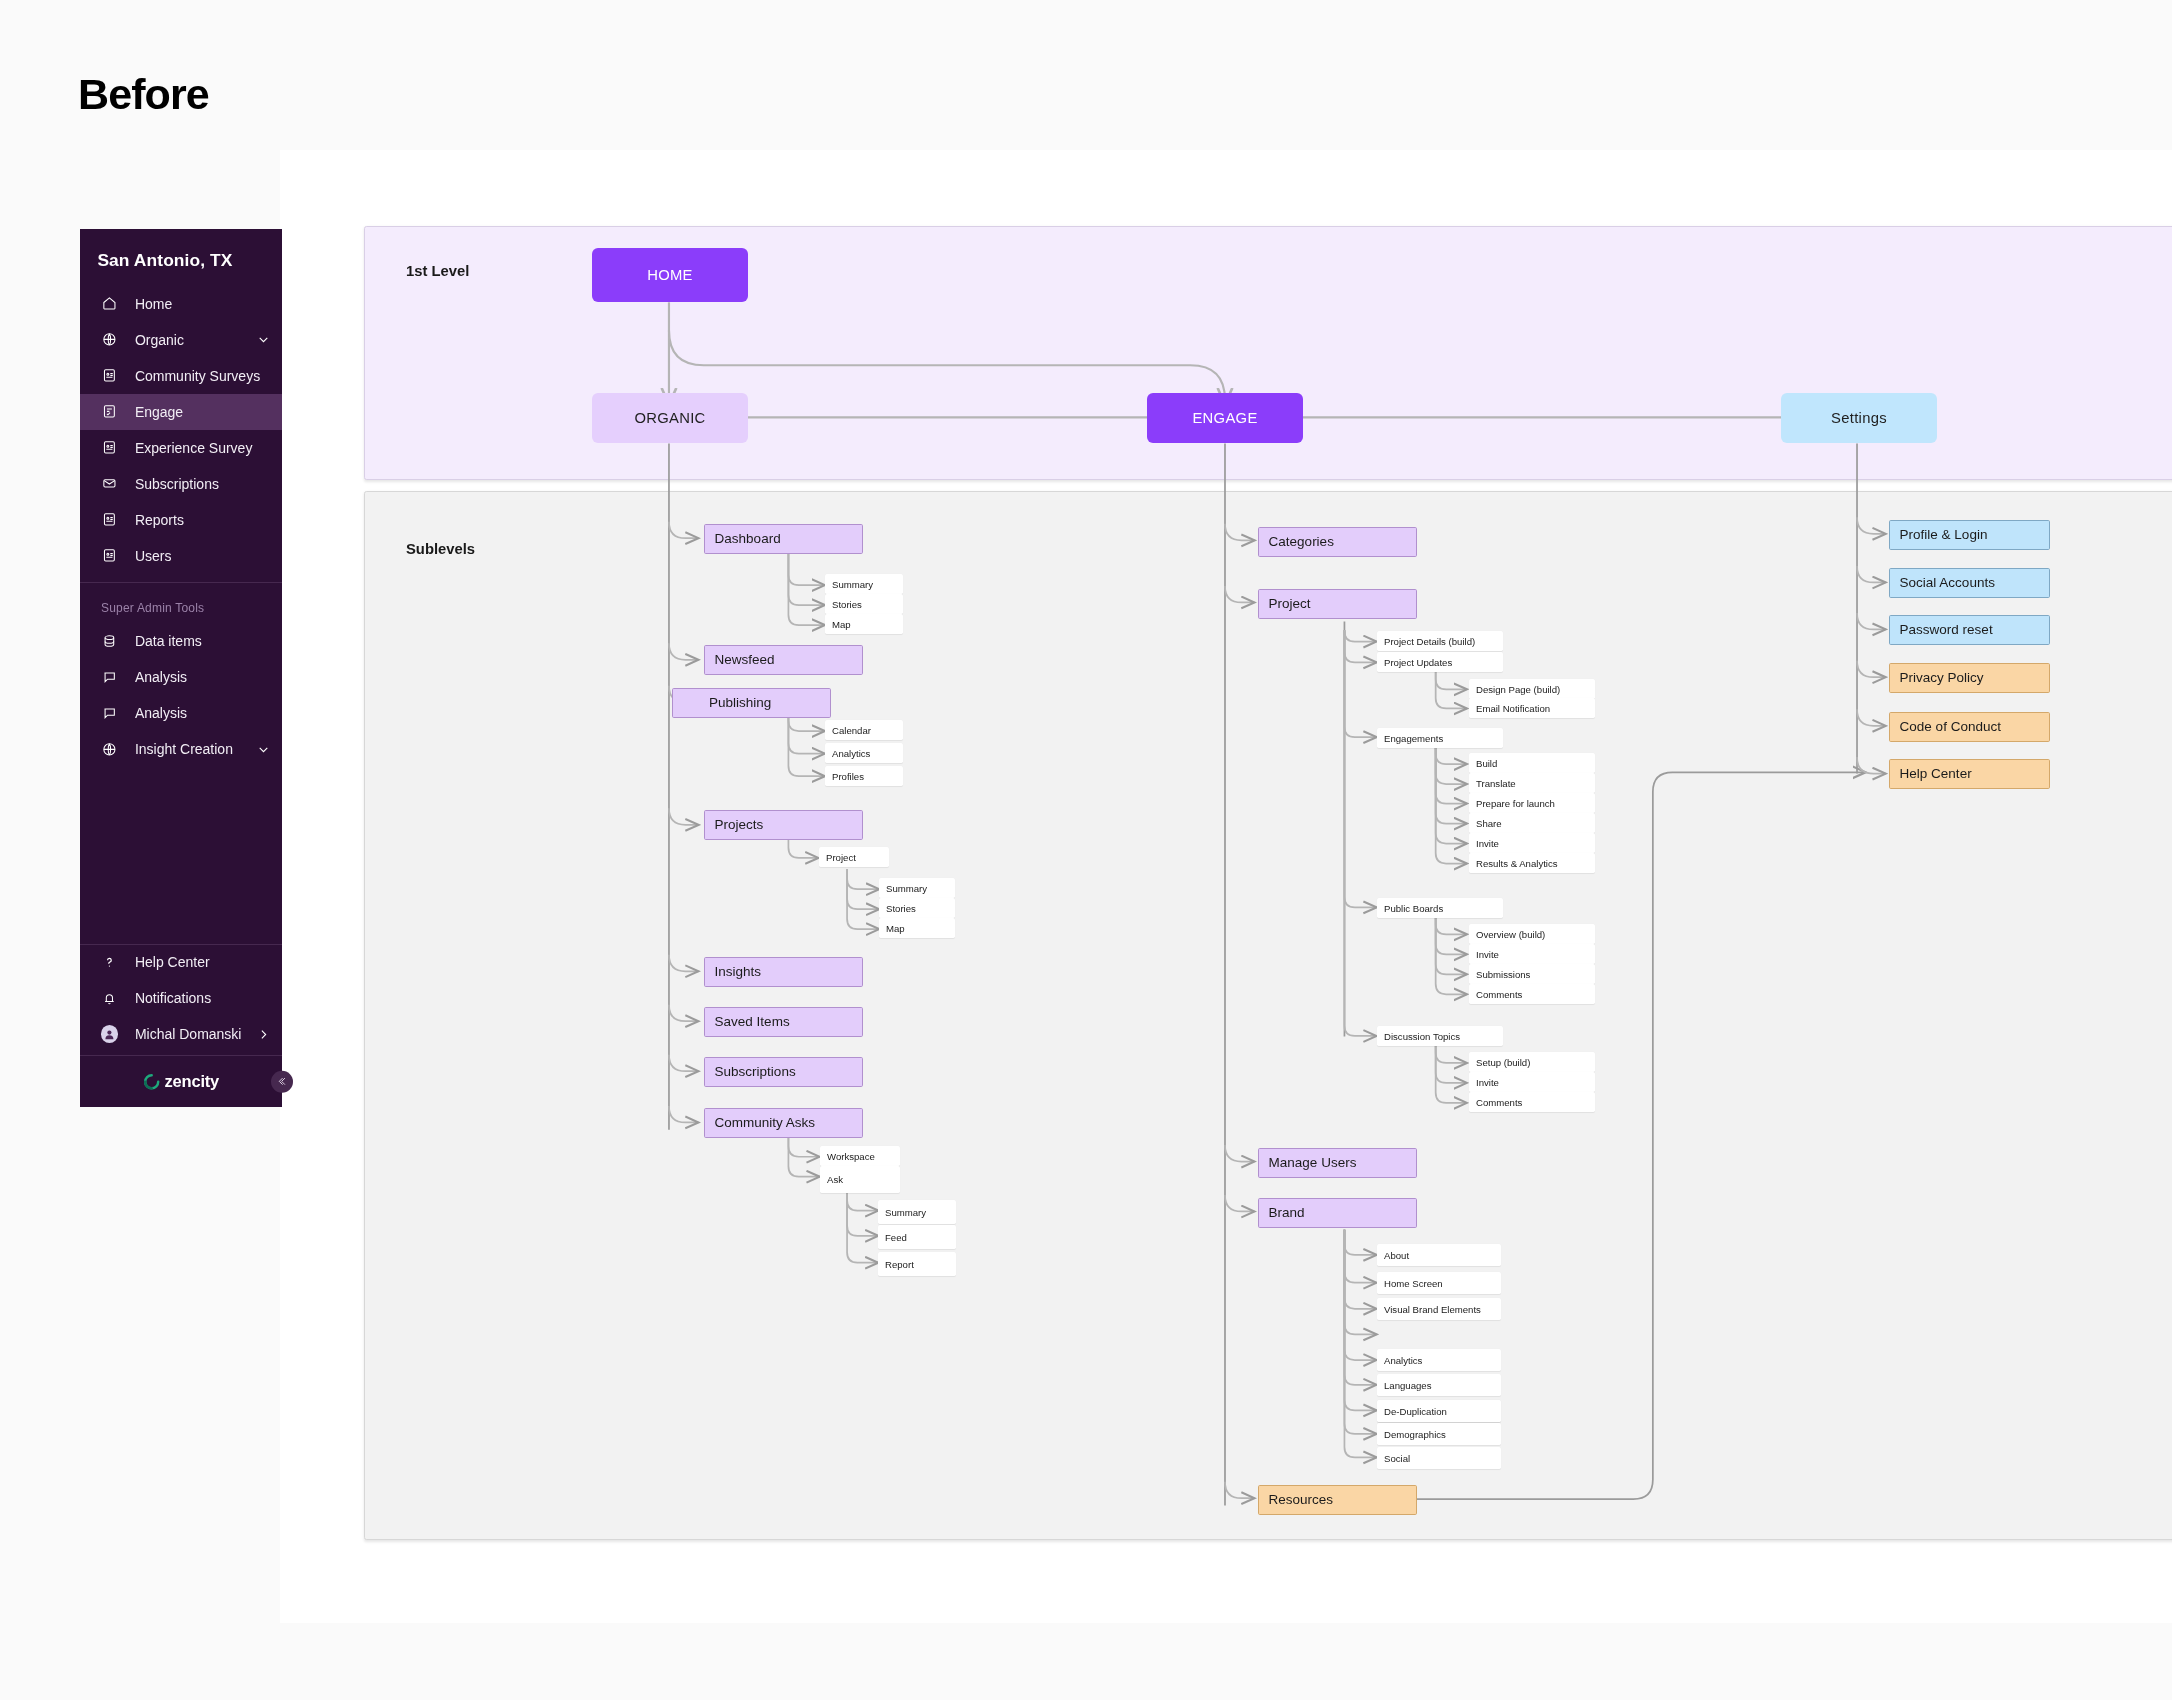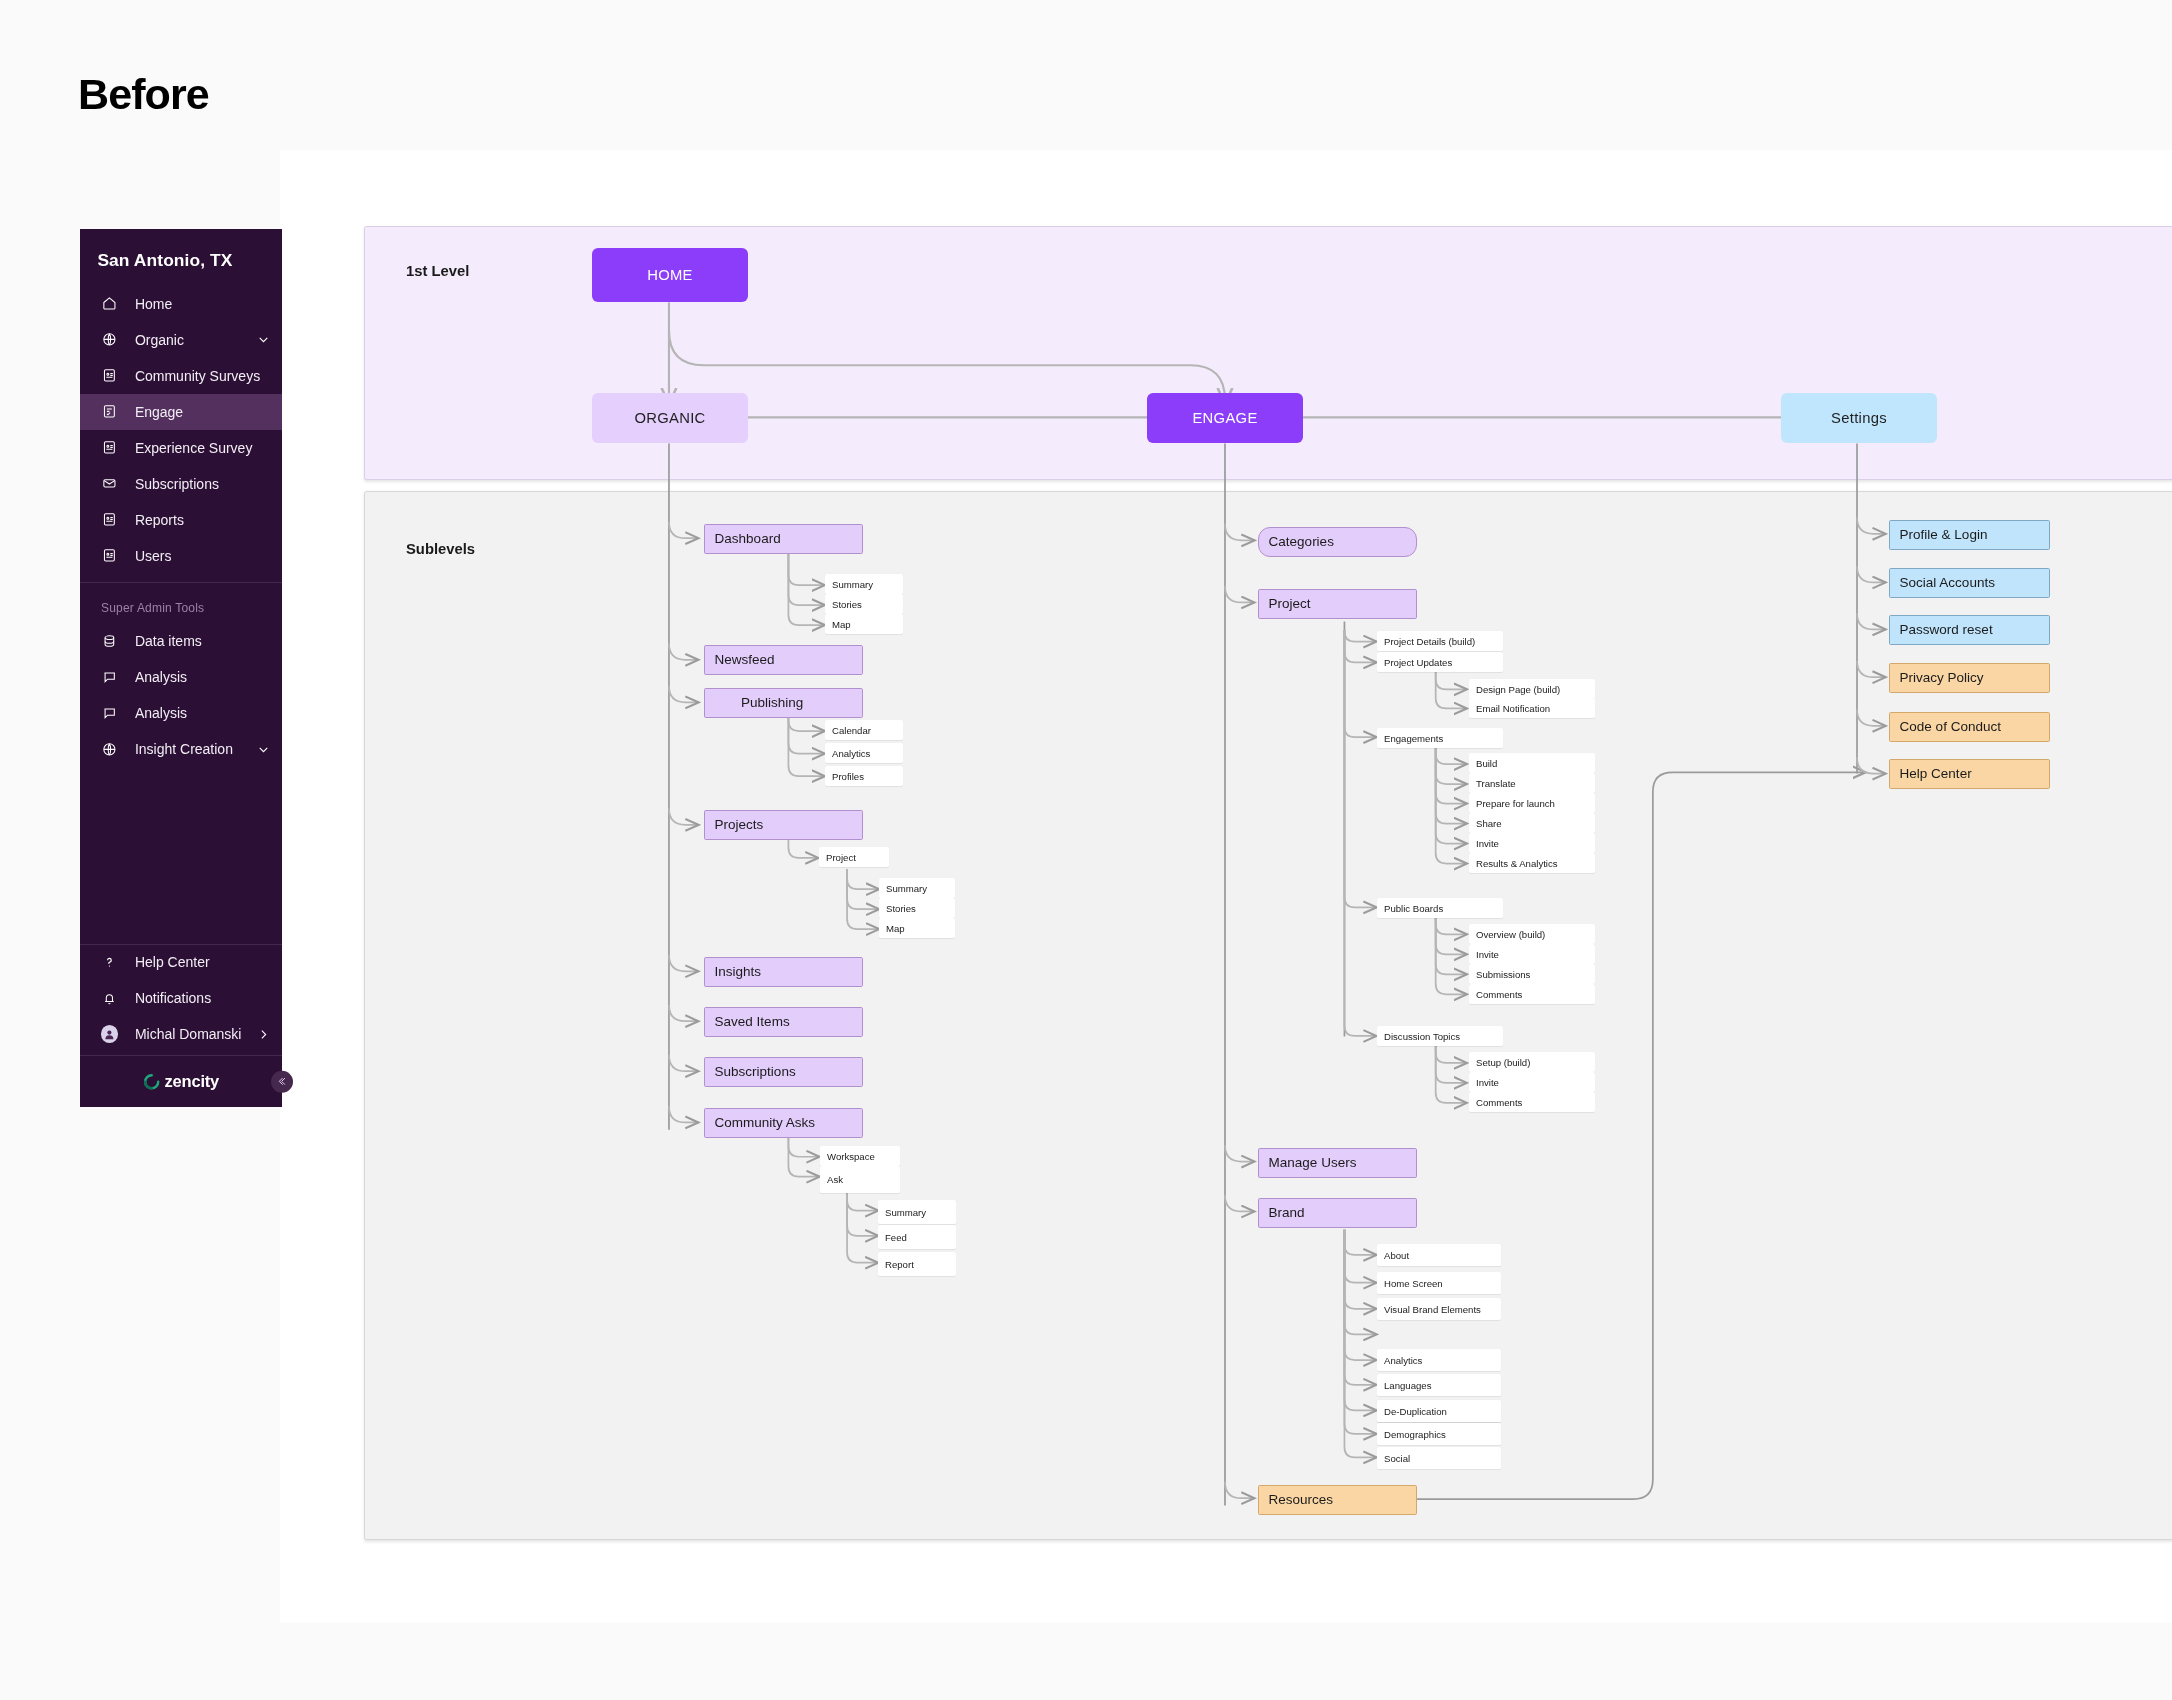--- a/index.html
+++ b/index.html
@@ -458,21 +458,21 @@
   <div class="node tile organic" style="left:592px; top:393px;  width:156px; height:50px;">ORGANIC</div>
   <div class="node tile engage" style="left:1147px; top:393px;  width:156px; height:50px;">ENGAGE</div>
   <div class="node tile settings" style="left:1781px; top:393px;  width:156px; height:50px;">Settings</div>
 
   <div class="node bar purple" style="left:704px; top:524px; width:159px; height:29.5px;">Dashboard</div>
   <div class="node chip" style="left:825px; top:574px; width:78px; height:20px;">Summary</div>
   <div class="node chip" style="left:825px; top:594px; width:78px; height:20px;">Stories</div>
   <div class="node chip" style="left:825px; top:614px; width:78px; height:20px;">Map</div>
 
   <div class="node bar purple" style="left:704px; top:645px; width:159px; height:29.5px;">Newsfeed</div>
-  <div class="node bar purple" style="left:704px; top:688px; width:159px; height:29.5px;padding-left:36px;">Publishing</div>
+  <div class="node bar purple" style="left:672px; top:688px; width:159px; height:29.5px;padding-left:36px;">Publishing</div>
   <div class="node chip" style="left:825px; top:720px; width:78px; height:20px;">Calendar</div>
   <div class="node chip" style="left:825px; top:743px; width:78px; height:20px;">Analytics</div>
   <div class="node chip" style="left:825px; top:766px; width:78px; height:20px;">Profiles</div>
 
   <div class="node bar purple" style="left:704px; top:810px; width:159px; height:29.5px;">Projects</div>
   <div class="node chip" style="left:819px; top:847px; width:70px; height:20px;">Project</div>
   <div class="node chip" style="left:879px; top:878px; width:76px; height:20px;">Summary</div>
   <div class="node chip" style="left:879px; top:898px; width:76px; height:20px;">Stories</div>
   <div class="node chip" style="left:879px; top:918px; width:76px; height:20px;">Map</div>
 
@@ -480,21 +480,21 @@
   <div class="node bar purple" style="left:704px; top:1007px; width:159px; height:29.5px;">Saved Items</div>
   <div class="node bar purple" style="left:704px; top:1057px; width:159px; height:29.5px;">Subscriptions</div>
   <div class="node bar purple" style="left:704px; top:1108px; width:159px; height:29.5px;">Community Asks</div>
 
   <div class="node chip" style="left:820px; top:1146px; width:80px; height:20px;">Workspace</div>
   <div class="node chip" style="left:820px; top:1166px; width:80px; height:27px;">Ask</div>
   <div class="node chip" style="left:878px; top:1200px; width:78px; height:24px;">Summary</div>
   <div class="node chip" style="left:878px; top:1225px; width:78px; height:24px;">Feed</div>
   <div class="node chip" style="left:878px; top:1252px; width:78px; height:24px;">Report</div>
 
-  <div class="node bar purple" style="left:1258px; top:527px; width:159px; height:29.5px;border-radius:12px;">Categories</div>
+  <div class="node bar purple" style="left:1258px; top:527px; width:159px; height:29.5px;">Categories</div>
   <div class="node bar purple" style="left:1258px; top:589px; width:159px; height:29.5px;">Project</div>
 
   <div class="node chip" style="left:1377px; top:631px; width:126px; height:20px;">Project Details (build)</div>
   <div class="node chip" style="left:1377px; top:652px; width:126px; height:20px;">Project Updates</div>
   <div class="node chip" style="left:1469px; top:679px; width:126px; height:20px;">Design Page (build)</div>
   <div class="node chip" style="left:1469px; top:698px; width:126px; height:20px;">Email Notification</div>
 
   <div class="node chip" style="left:1377px; top:728px; width:126px; height:20px;">Engagements</div>
   <div class="node chip" style="left:1469px; top:753px; width:126px; height:20px;">Build</div>
   <div class="node chip" style="left:1469px; top:773px; width:126px; height:20px;">Translate</div>

